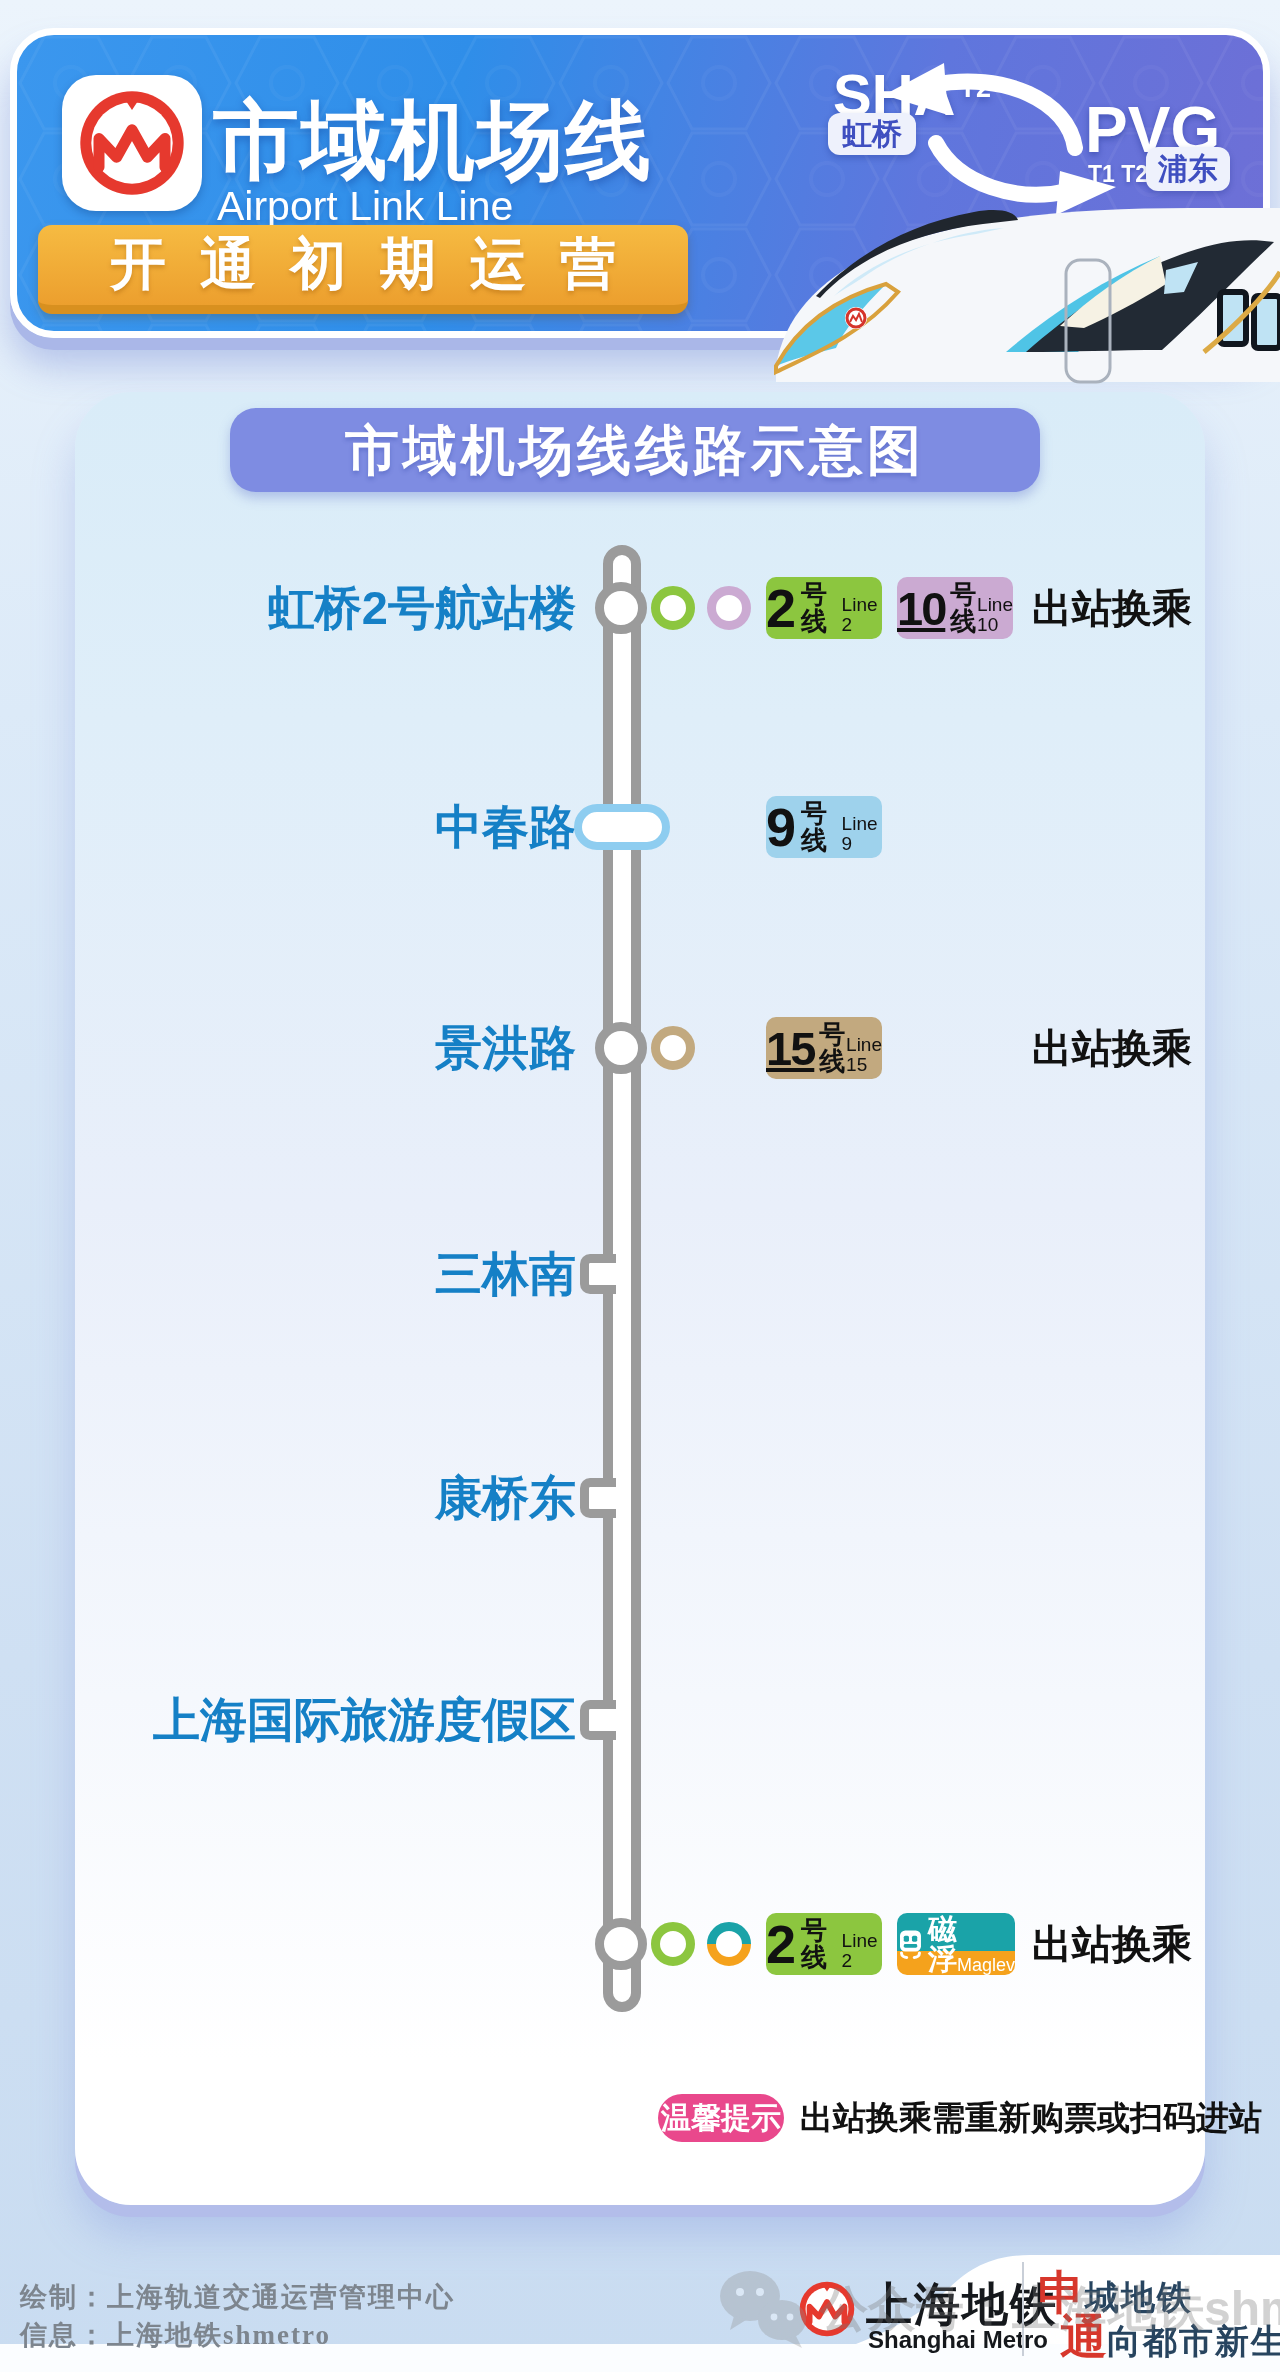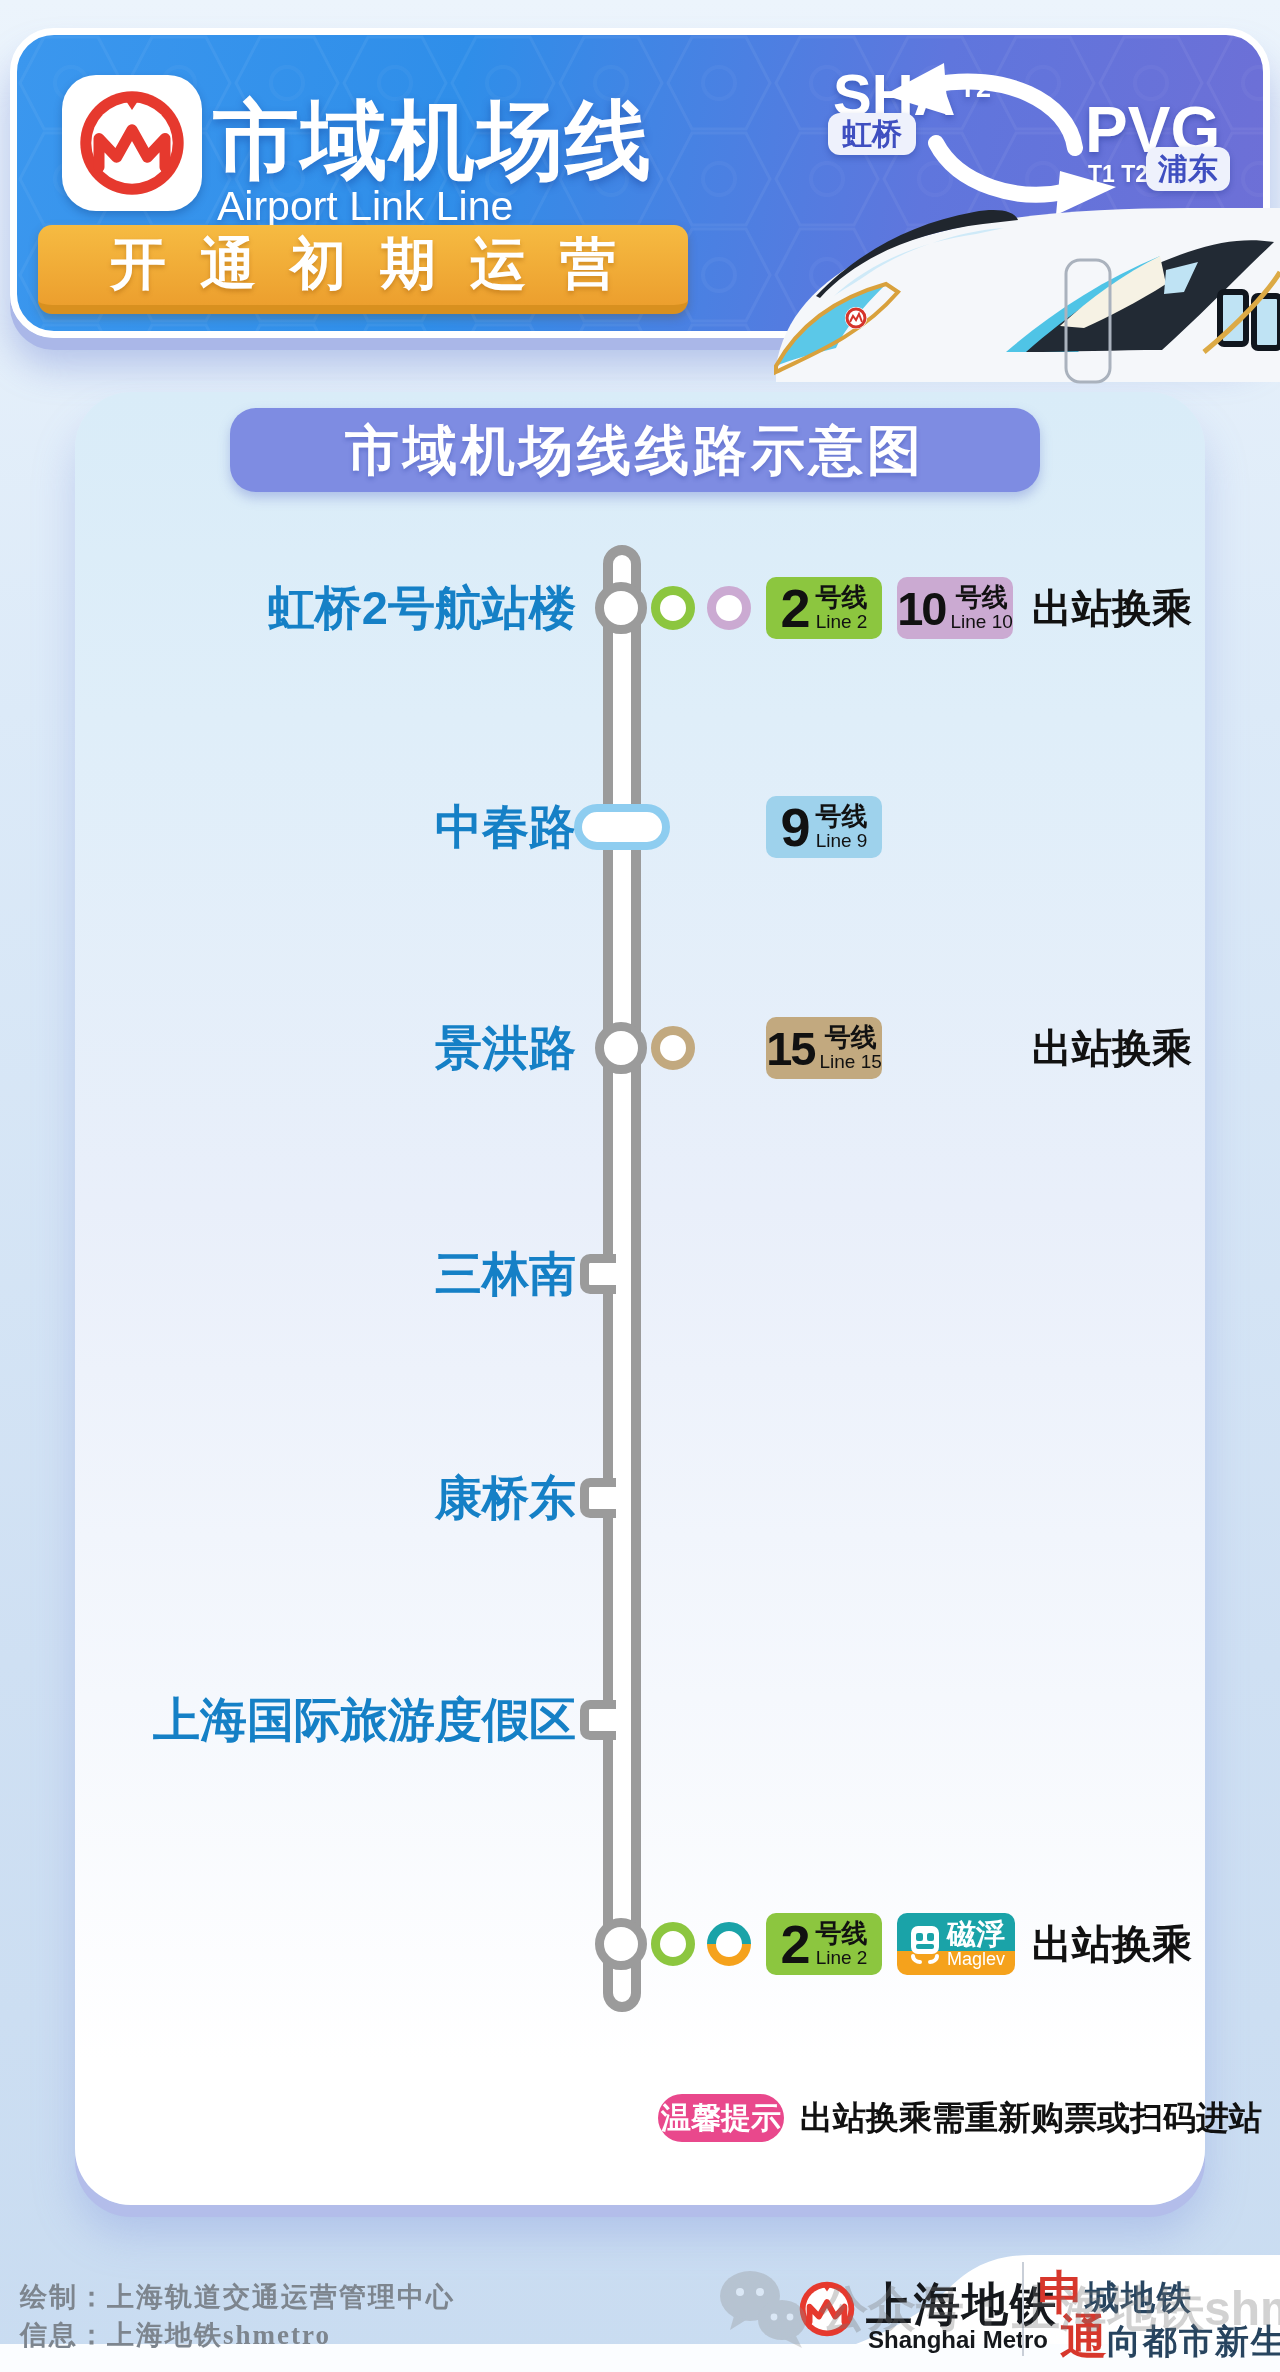--- a/index.html
+++ b/index.html
@@ -54,22 +54,22 @@
            background:#fff;border:8px solid #8ecdf0;box-sizing:border-box;z-index:3;}
   .st-tab{position:absolute;left:580px;top:11px;width:36px;height:40px;background:#fff;
           border:9px solid #9b9b9b;border-right:none;border-radius:10px 0 0 10px;box-sizing:border-box;z-index:3;}
   .ring{position:absolute;top:9px;width:44px;height:44px;border-radius:50%;background:#fff;
         border:9px solid #000;box-sizing:border-box;}
   .ring.g{border-color:#8cc63f;} .ring.l{border-color:#cbaad2;} .ring.t{border-color:#c2a97f;}
   .ring2{position:absolute;top:9px;}
   .badge{position:absolute;top:0;width:116px;height:62px;border-radius:10px;color:#111;
          display:flex;align-items:center;justify-content:center;}
   .badge .n{font-size:54px;font-weight:bold;line-height:1;}
-  .badge .n.sm{font-size:47px;letter-spacing:-2px;}
-  .badge .col{display:flex;flex-direction:column;margin-left:5px;align-items:center;}
+  .badge .n.sm{font-size:47px;letter-spacing:-2px;text-decoration:underline;}
+  .badge .col{display:flex;flex-direction:row;margin-left:5px;align-items:flex-end;}
   .badge .suf{font-size:26px;font-weight:bold;line-height:1.05;}
   .badge .sub{font-size:19px;font-weight:normal;line-height:1.05;}
   .bg-l2{background:#8cc63f;} .bg-l10{background:#cbaad2;} .bg-l9{background:#9ed2ec;} .bg-l15{background:#c2a97f;}
   .badge.maglev{width:118px;background:linear-gradient(180deg,#1aa3a8 0 62%,#f5a21c 62% 100%);color:#fff;}
   .badge.maglev .col{margin-left:4px;}
   .badge.maglev .suf{font-size:29px;} .badge.maglev .sub{font-size:18px;}
   .note{position:absolute;left:1032px;top:0;line-height:62px;font-size:40px;font-weight:bold;color:#111;}
   .tip-row{left:0;top:2094px;width:1280px;height:48px;z-index:3;}
   .tip-pill{position:absolute;left:658px;top:0;width:126px;height:48px;border-radius:24px;background:#e9488c;
             color:#fff;font-size:30px;font-weight:bold;text-align:center;line-height:48px;}

